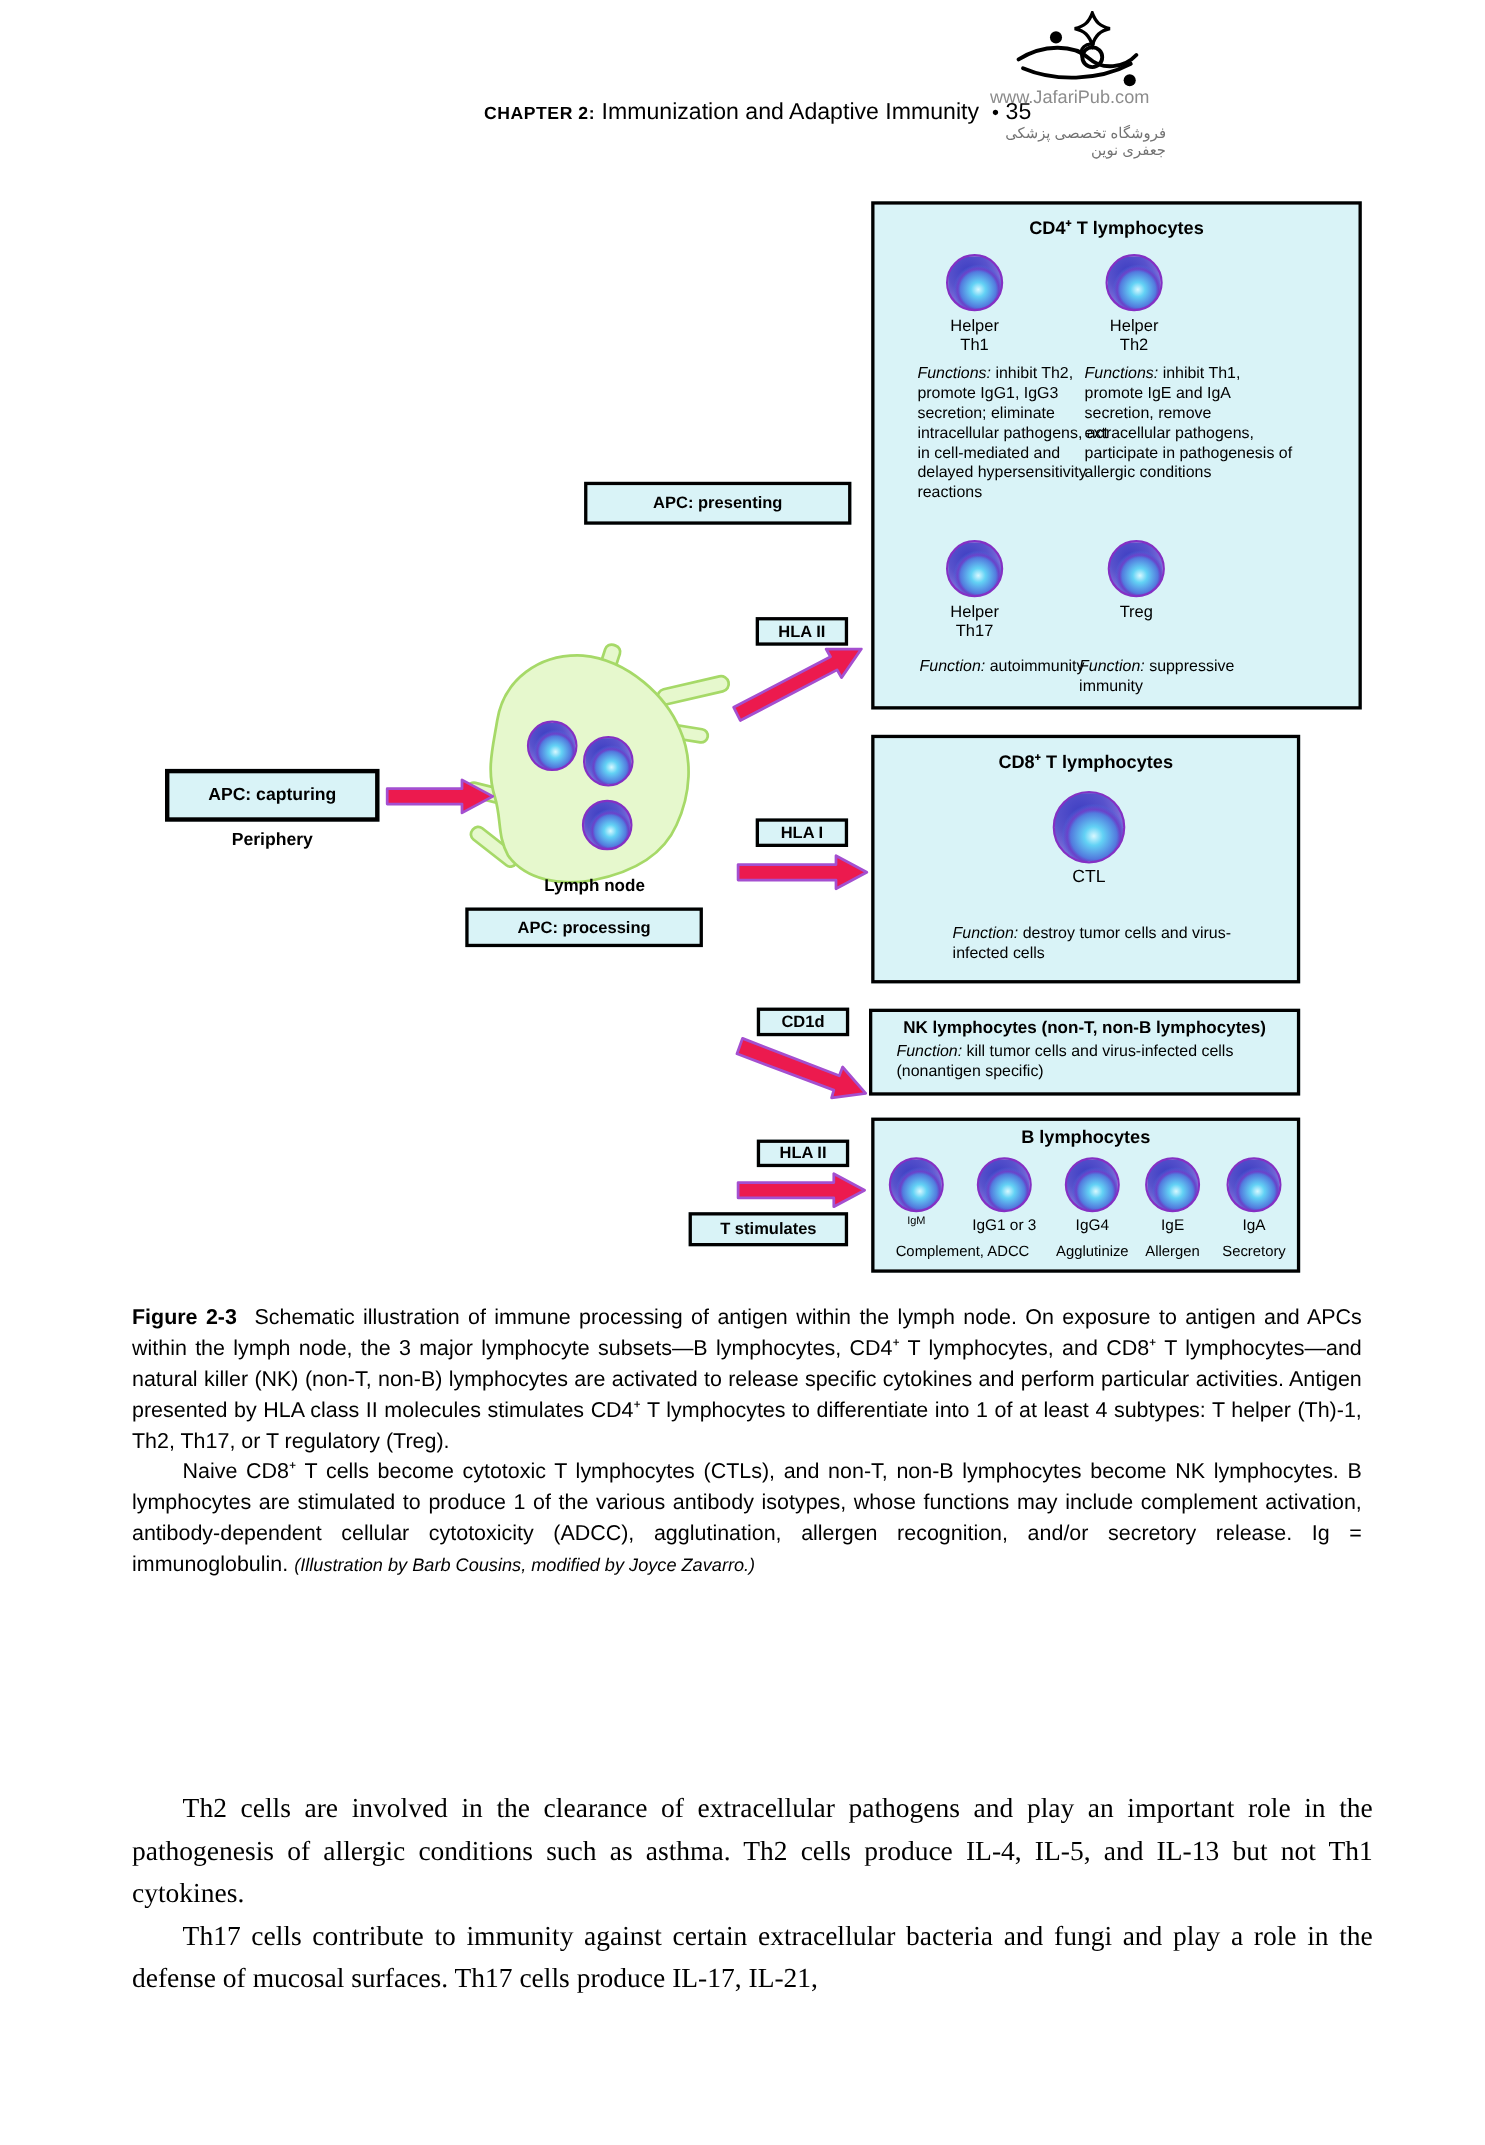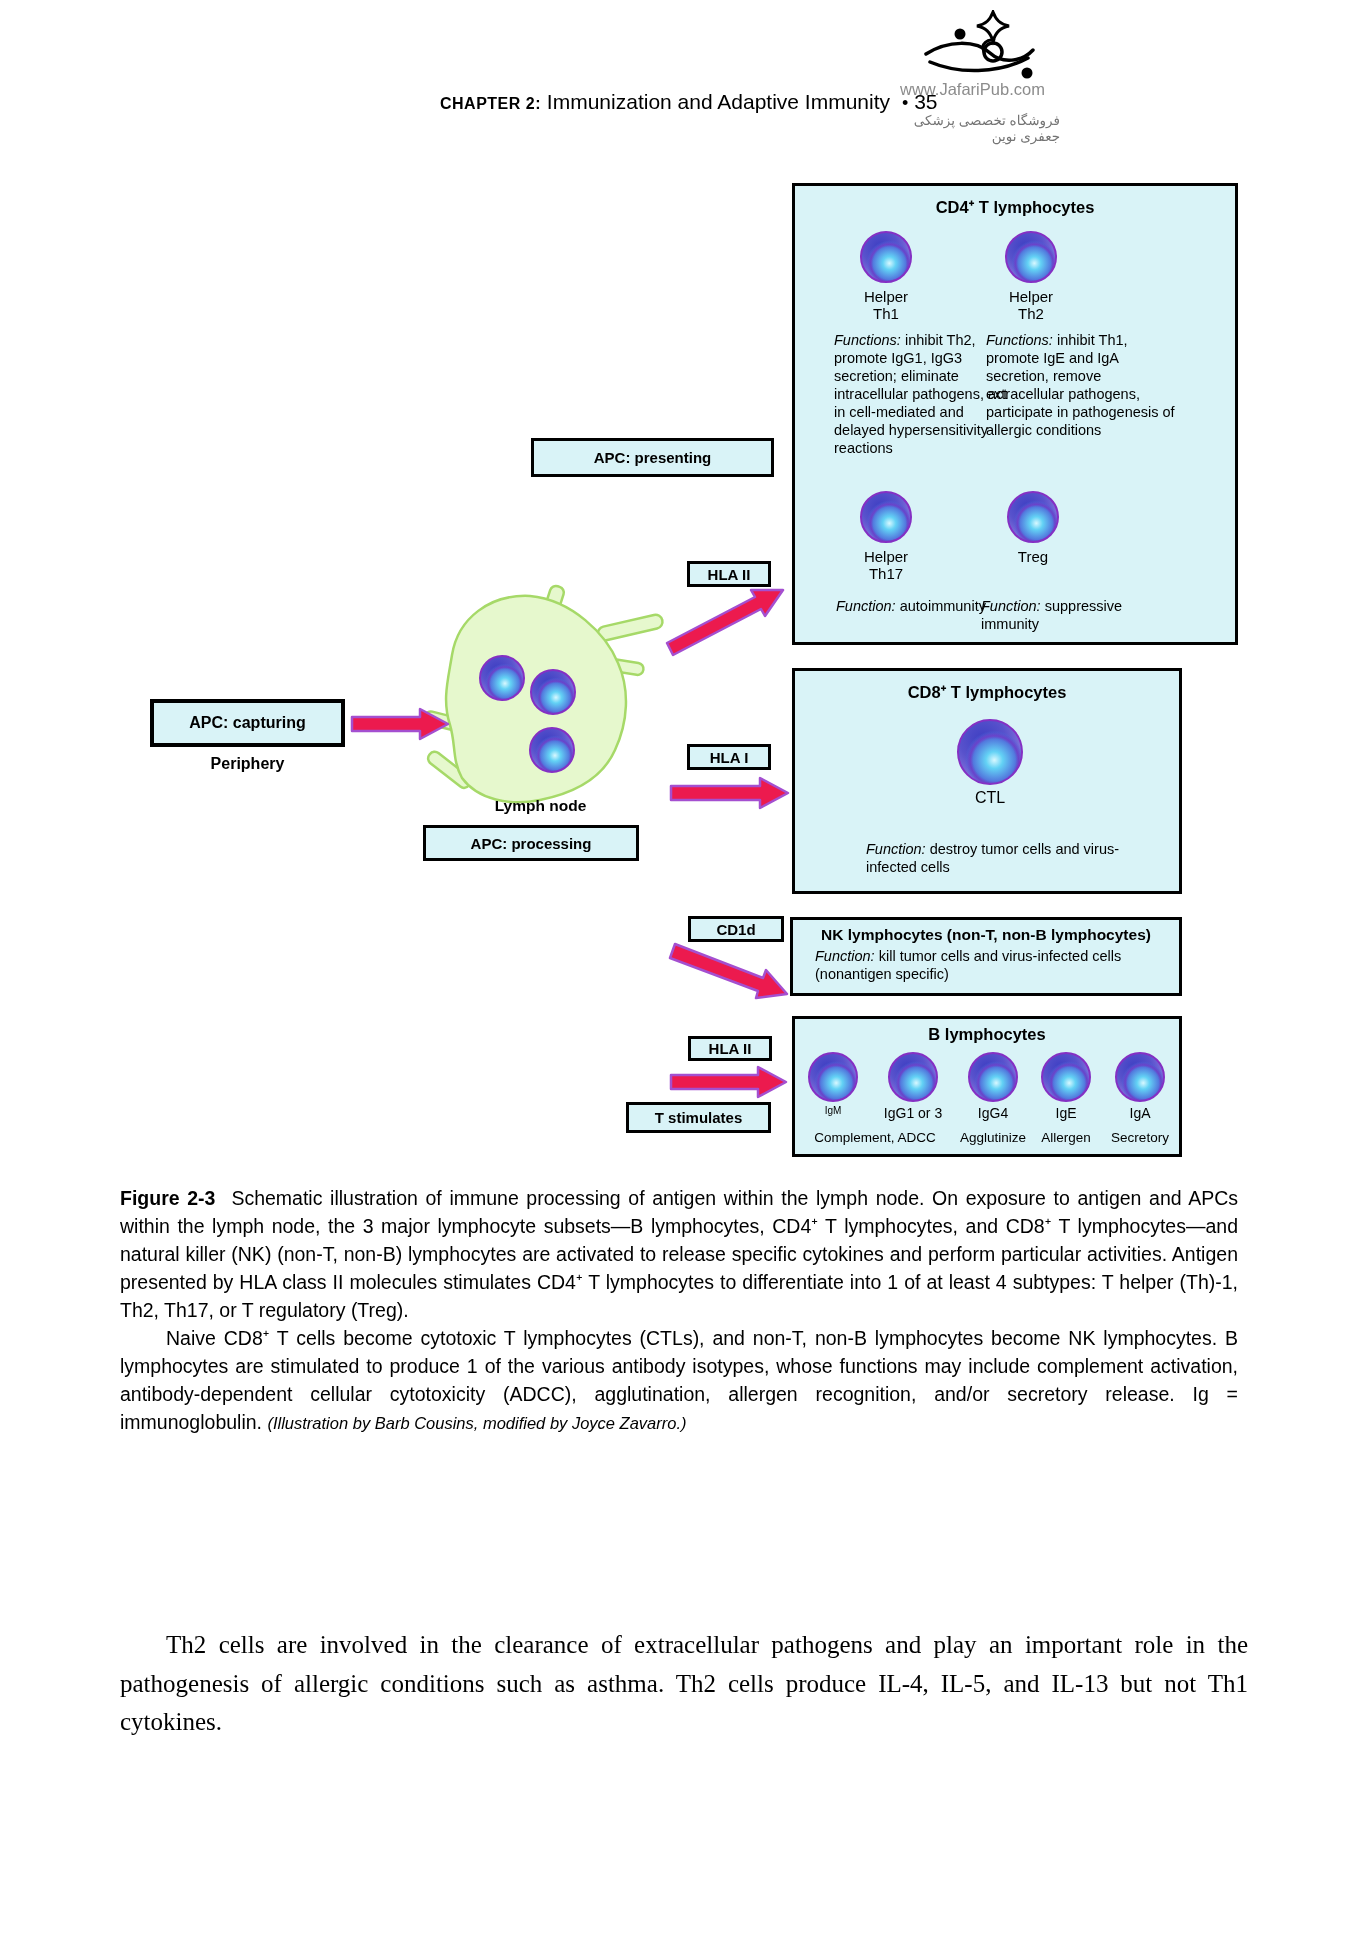--- a/index.html
+++ b/index.html
@@ -177,21 +177,21 @@
     <span>APC: capturing</span>
     </div>
   <div class="freelabel" style="left:150px;top:755px;width:195px;">Periphery</div>
   <div class="freelabel" style="left:468px;top:797px;width:145px;font-size:15.5px;">Lymph node</div>
   <div class="tag" style="left:423px;top:825px;width:216px;height:36px;">
     <span>APC: processing</span>
     </div>
   <div class="tag" style="left:687px;top:744px;width:84px;height:26px;">
     <span>HLA I</span>
     </div>
-  <div class="tag" style="left:688px;top:916px;width:96px;height:26px;justify-content:center;">
+  <div class="tag" style="left:688px;top:916px;width:84px;height:26px;justify-content:center;">
     <span>CD1d</span>
     </div>
   <div class="tag" style="left:688px;top:1036px;width:84px;height:25px;">
     <span>HLA II</span>
     </div>
   <div class="tag" style="left:626px;top:1102px;width:145px;height:31px;">
     <span>T stimulates</span>
     </div>
 
   <div class="caption">
@@ -199,15 +199,16 @@
       <b>Figure 2-3</b><span>Schematic illustration of immune processing of antigen within the lymph node. On exposure to antigen and APCs within the lymph node, the 3 major lymphocyte subsets—B lymphocytes, CD4⁺ T lymphocytes, and CD8⁺ T lymphocytes—and natural killer (NK) (non-T, non-B) lymphocytes are activated to release specific cytokines and perform particular activities. Antigen presented by HLA class II molecules stimulates CD4⁺ T lymphocytes to differentiate into 1 of at least 4 subtypes: T helper (Th)-1, Th2, Th17, or T regulatory (Treg).</span>
     </p>
     <p class="cap-p2">
       <span>Naive CD8⁺ T cells become cytotoxic T lymphocytes (CTLs), and non-T, non-B lymphocytes become NK lymphocytes. B lymphocytes are stimulated to produce 1 of the various antibody isotypes, whose functions may include complement activation, antibody-dependent cellular cytotoxicity (ADCC), agglutination, allergen recognition, and/or secretory release. Ig = immunoglobulin.</span>
       <i class="credit">(Illustration by Barb Cousins, modified by Joyce Zavarro.)</i>
     </p>
   </div>
 
   <div class="bodytext">
     <p>Th2 cells are involved in the clearance of extracellular pathogens and play an important role in the pathogenesis of allergic conditions such as asthma. Th2 cells produce IL-4, IL-5, and IL-13 but not Th1 cytokines.</p>
+    <p>Th17 cells contribute to immunity against certain extracellular bacteria and fungi and play a role in the defense of mucosal surfaces. Th17 cells produce IL-17, IL-21,</p>
   </div>
 
 </div>
 
 </body></html>

